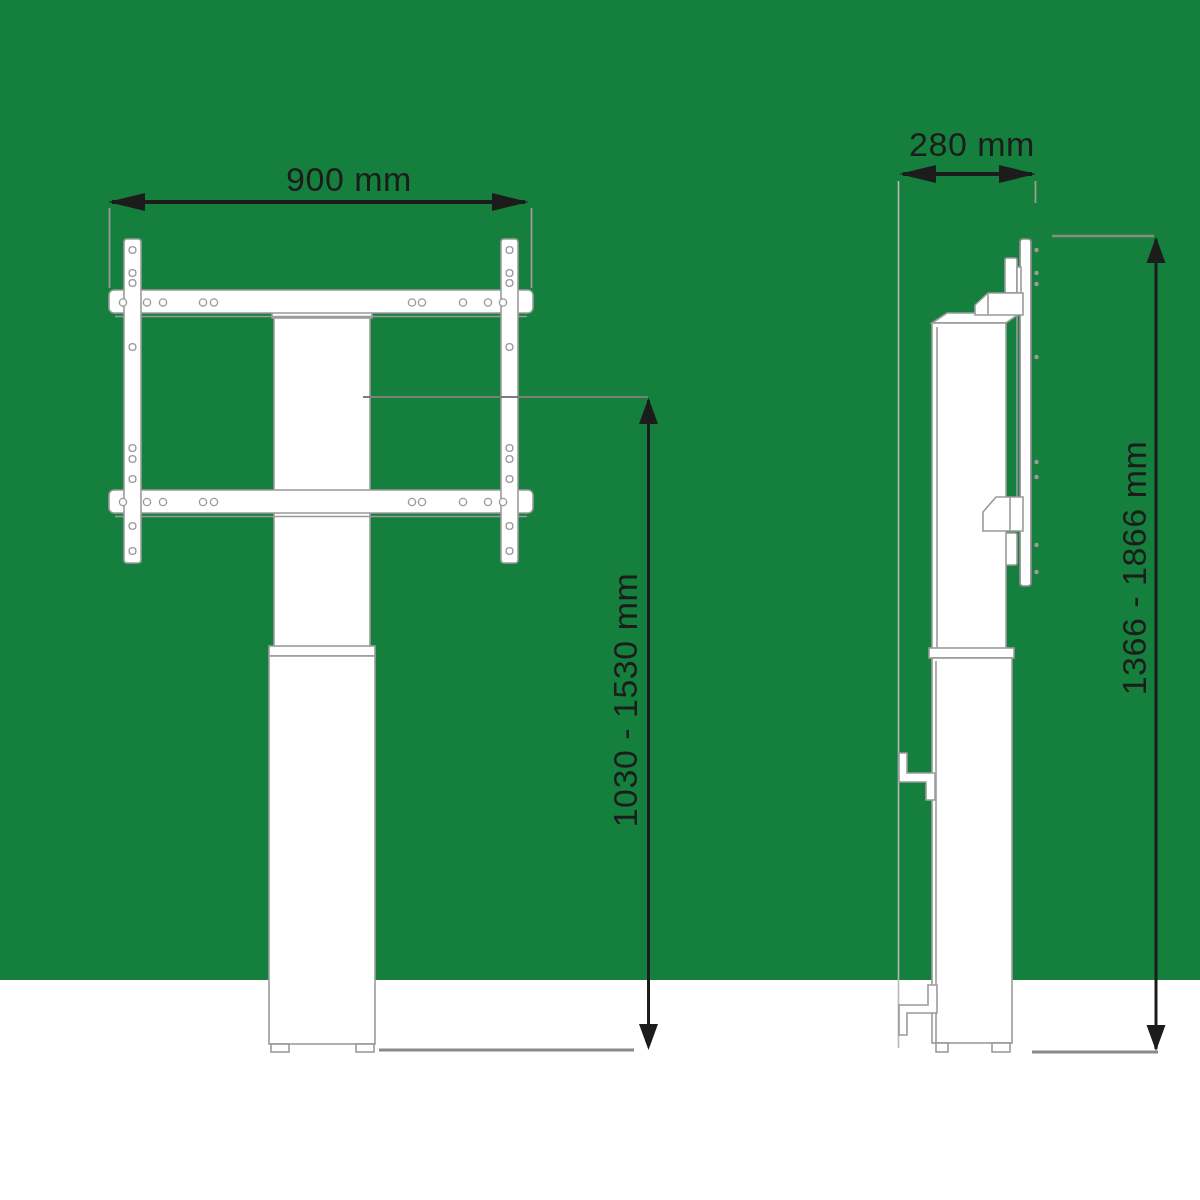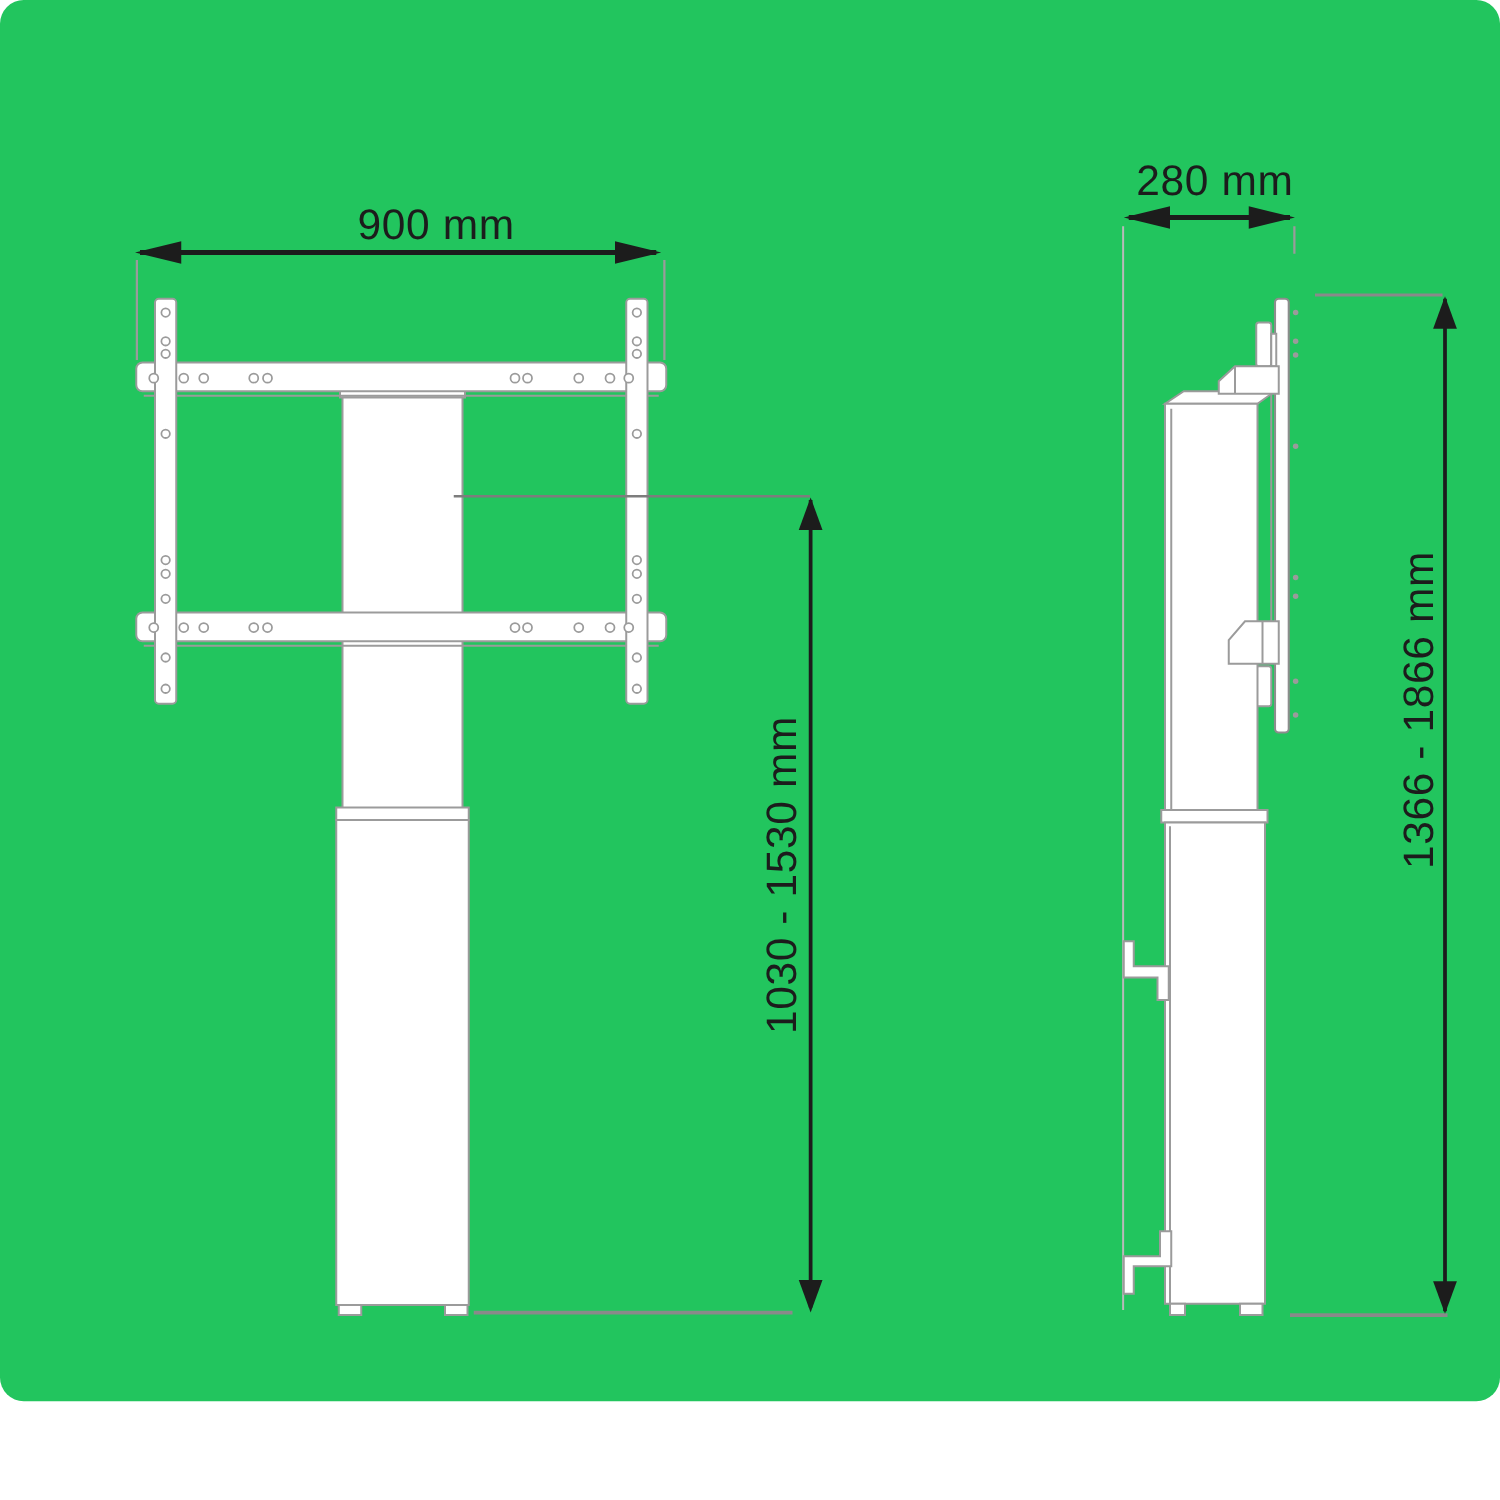--- a/index.html
+++ b/index.html
@@ -5,23 +5,22 @@
   html, body {
     margin: 0;
     padding: 0;
     background: #ffffff;
     width: 1200px;
     height: 1200px;
     overflow: hidden;
   }
   .drawing-wrap {
     width: 1200px;
-    height: 1121px;
-    background: #22c55e;
-    border-radius: 19px;
+    height: 980px;
+    background: #15803d;
   }
   svg text {
     font-family: "Liberation Sans", "DejaVu Sans", sans-serif;
     font-size: 34px;
     fill: #1c1c1c;
     letter-spacing: 0.5px;
   }
   
   .st   { fill: #ffffff; stroke: #9b9b9b; stroke-width: 1.6; }
   .stn  { fill: none;    stroke: #9b9b9b; stroke-width: 1.6; }

